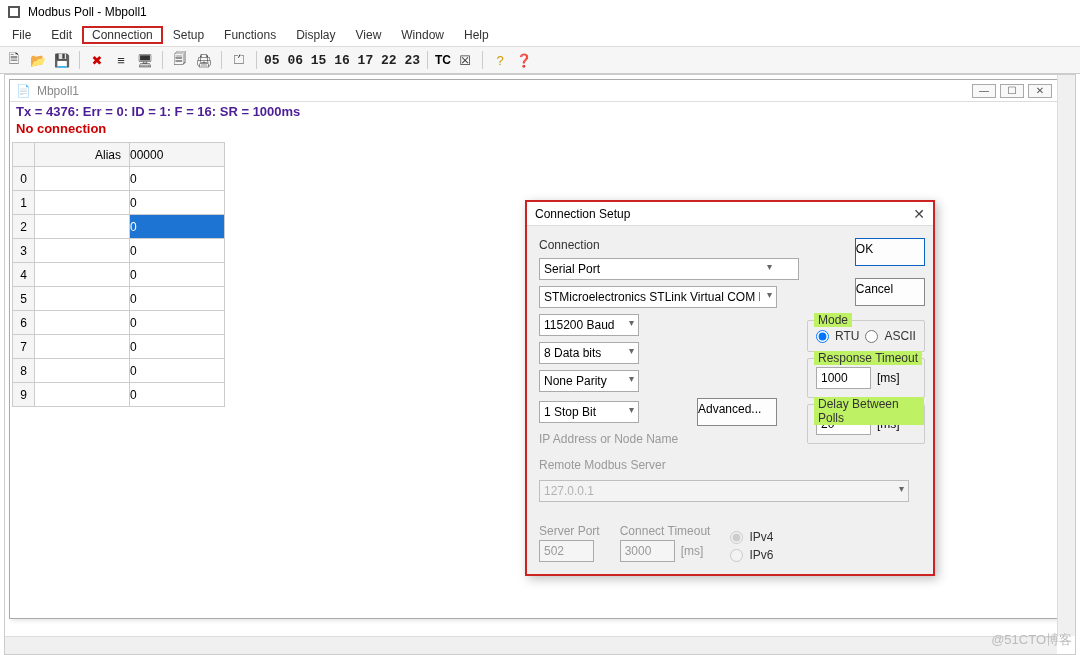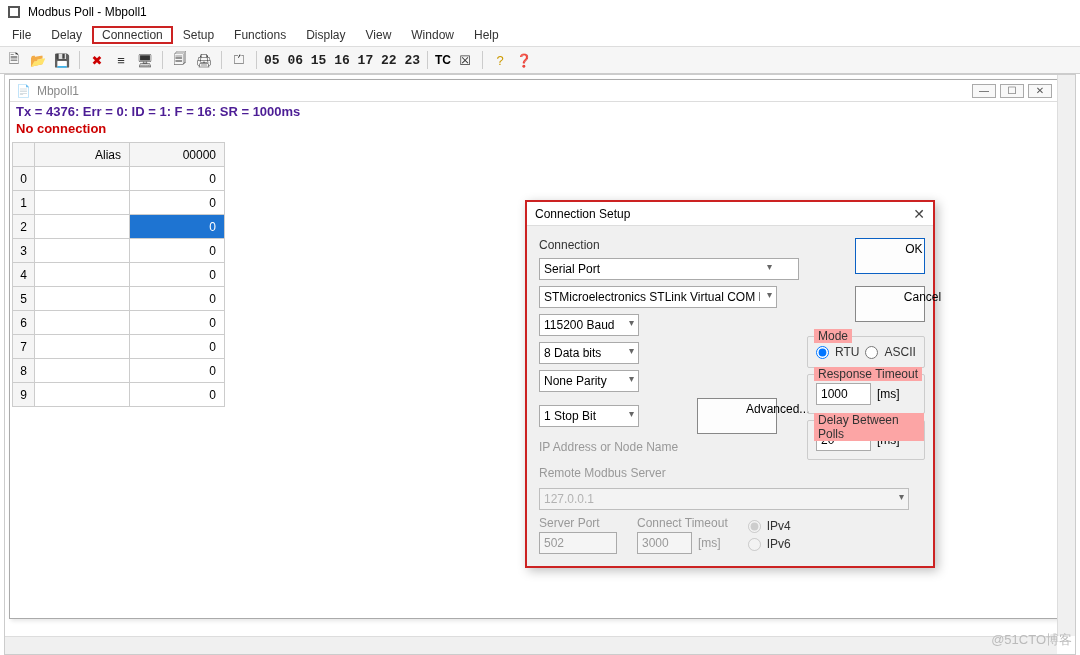--- a/index.html
+++ b/index.html
@@ -33,37 +33,37 @@
 .docwin .dhead .dbtn { width:24px;height:14px;border:1px solid #aaa;background:#f8f8f8;font-size:10px;text-align:center;line-height:12px;color:#555;}
 .docwin .status1 { padding:2px 6px; font-weight:bold; color:#4c1d95; font-size:13px;}
 .docwin .status2 { padding:0 6px 4px; font-weight:bold; color:#cc0000; font-size:13px;}
 
 
 .tbl { border-collapse: collapse; margin: 2px 0 0 2px;}
 .tbl td,.tbl th{ border:1px solid #ccc; height:24px; font-size:12px;}
 .tbl th{background:#f5f5f5;font-weight:normal;}
 .tbl .rownum{width:22px;text-align:center;background:#f5f5f5;}
 .tbl .alias{width:95px;text-align:right;padding-right:8px;}
-.tbl .valcol{width:95px;text-align:right;padding-right:8px;}
+.tbl .valcol{width:95px;text-align:left;padding-right:8px;}
 .tbl tr.sel td.valcol{background:#1e74d2;color:#fff;}
 
 
 .dialog { position:absolute; left:525px; top:200px; width:410px; background:#f0f0f0; border:2px solid #cc2222; box-shadow:3px 3px 10px rgba(0,0,0,.25);}
 .dialog .dtitle { height:24px; background:#fff; display:flex; align-items:center; padding:0 8px; border-bottom:1px solid #ddd;gap:8px;}
 .dialog .dtitle .close { margin-left:auto; font-size:14px; color:#444; cursor:default;}
 .dialog .dbody { padding:12px; display:grid; grid-template-columns: 250px 1fr; gap:8px 18px;}
 .dialog label,.dialog .lbl{color:#333;}
 .dialog .sect { display:flex; flex-direction:column; gap:6px;}
 .dialog select,.dialog input[type=text]{ height:22px; border:1px solid #aaa; background:#fff; padding:0 4px; font-size:12px;}
 .dialog select{appearance:none; background:#fff; padding-right:16px;}
 .selwrap{position:relative;display:inline-block;}
 .selwrap::after{content:"▾";position:absolute;right:5px;top:3px;color:#666;pointer-events:none;font-size:10px;}
 .dialog .grp { border:1px solid #ccc; padding:8px; border-radius:2px; position:relative;}
-.dialog .grp .gl { position:absolute; top:-8px; left:6px; background:#fca5a5; padding:0 4px; color:#333;}
-.btn { width:70px; height:36px; border:1px solid #888; background:#fdfdfd; text-align:center; line-height:20px; font-size:12px; cursor:default;padding-left:48px;}
+.dialog .grp .gl { position:absolute; top:-8px; left:6px; background:#bef264; padding:0 4px; color:#333;}
+.btn { width:70px; height:28px; border:1px solid #888; background:#fdfdfd; line-height:20px; font-size:12px; cursor:default;}
 .btn.primary { border:1px solid #0b61c4;}
 .row { display:flex; align-items:center; gap:6px;}
 .dialog .dis { color:#999;}
 .dialog input.dis, .dialog select.dis{ color:#999; background:#f5f5f5;}
 
 .watermark{ position:absolute; right:8px; bottom:6px; color:#bbb; font-size:13px;}
 </style>
 </head>
 <body>
 
@@ -72,21 +72,21 @@
     <svg width="14" height="14" viewBox="0 0 14 14">
         <rect x="1" y="1" width="12" height="12" fill="#555"></rect>
         <rect x="3" y="3" width="8" height="8" fill="#fff"></rect>
       </svg>
   </span>
   <span>Modbus Poll - Mbpoll1</span>
 </div>
 
 <div class="menubar">
   <div class="item">File</div>
-  <div class="item">Delay</div>
+  <div class="item">Edit</div>
   <div class="item hl">Connection</div>
   <div class="item">Setup</div>
   <div class="item">Functions</div>
   <div class="item">Display</div>
   <div class="item">View</div>
   <div class="item">Window</div>
   <div class="item">Help</div>
 </div>
 
 <div class="toolbar">
@@ -247,24 +247,24 @@
         <span class="gl">Delay Between Polls</span>
         <div class="row">
             <input type="text" style="width: 55px;" value="20">
             <span>[ms]</span>
           </div>
       </div>
     </div>
 
     <div style="grid-column:1/3">
       <span class="selwrap" style="width:370px"><select class="dis" disabled="" style="width:370px"><option>127.0.0.1</option></select></span>
-      <div class="row" style="margin-top:6px;gap:20px;align-items:center">
+      <div class="row" style="margin-top:22px;gap:20px;align-items:flex-end">
         <div class="sect" style="gap:2px">
           <span class="lbl dis">Server Port</span>
-          <input class="dis" disabled="" type="text" style="width: 78px;" value="502">
+          <input class="dis" disabled="" type="text" style="width: 55px;" value="502">
         </div>
         <div class="sect" style="gap:2px">
           <span class="lbl dis">Connect Timeout</span>
           <div class="row">
               <input class="dis" disabled="" type="text" style="width: 55px;" value="3000">
               <span class="dis">[ms]</span>
             </div>
         </div>
         <div class="sect dis" style="gap:4px">
           <label class="row">

